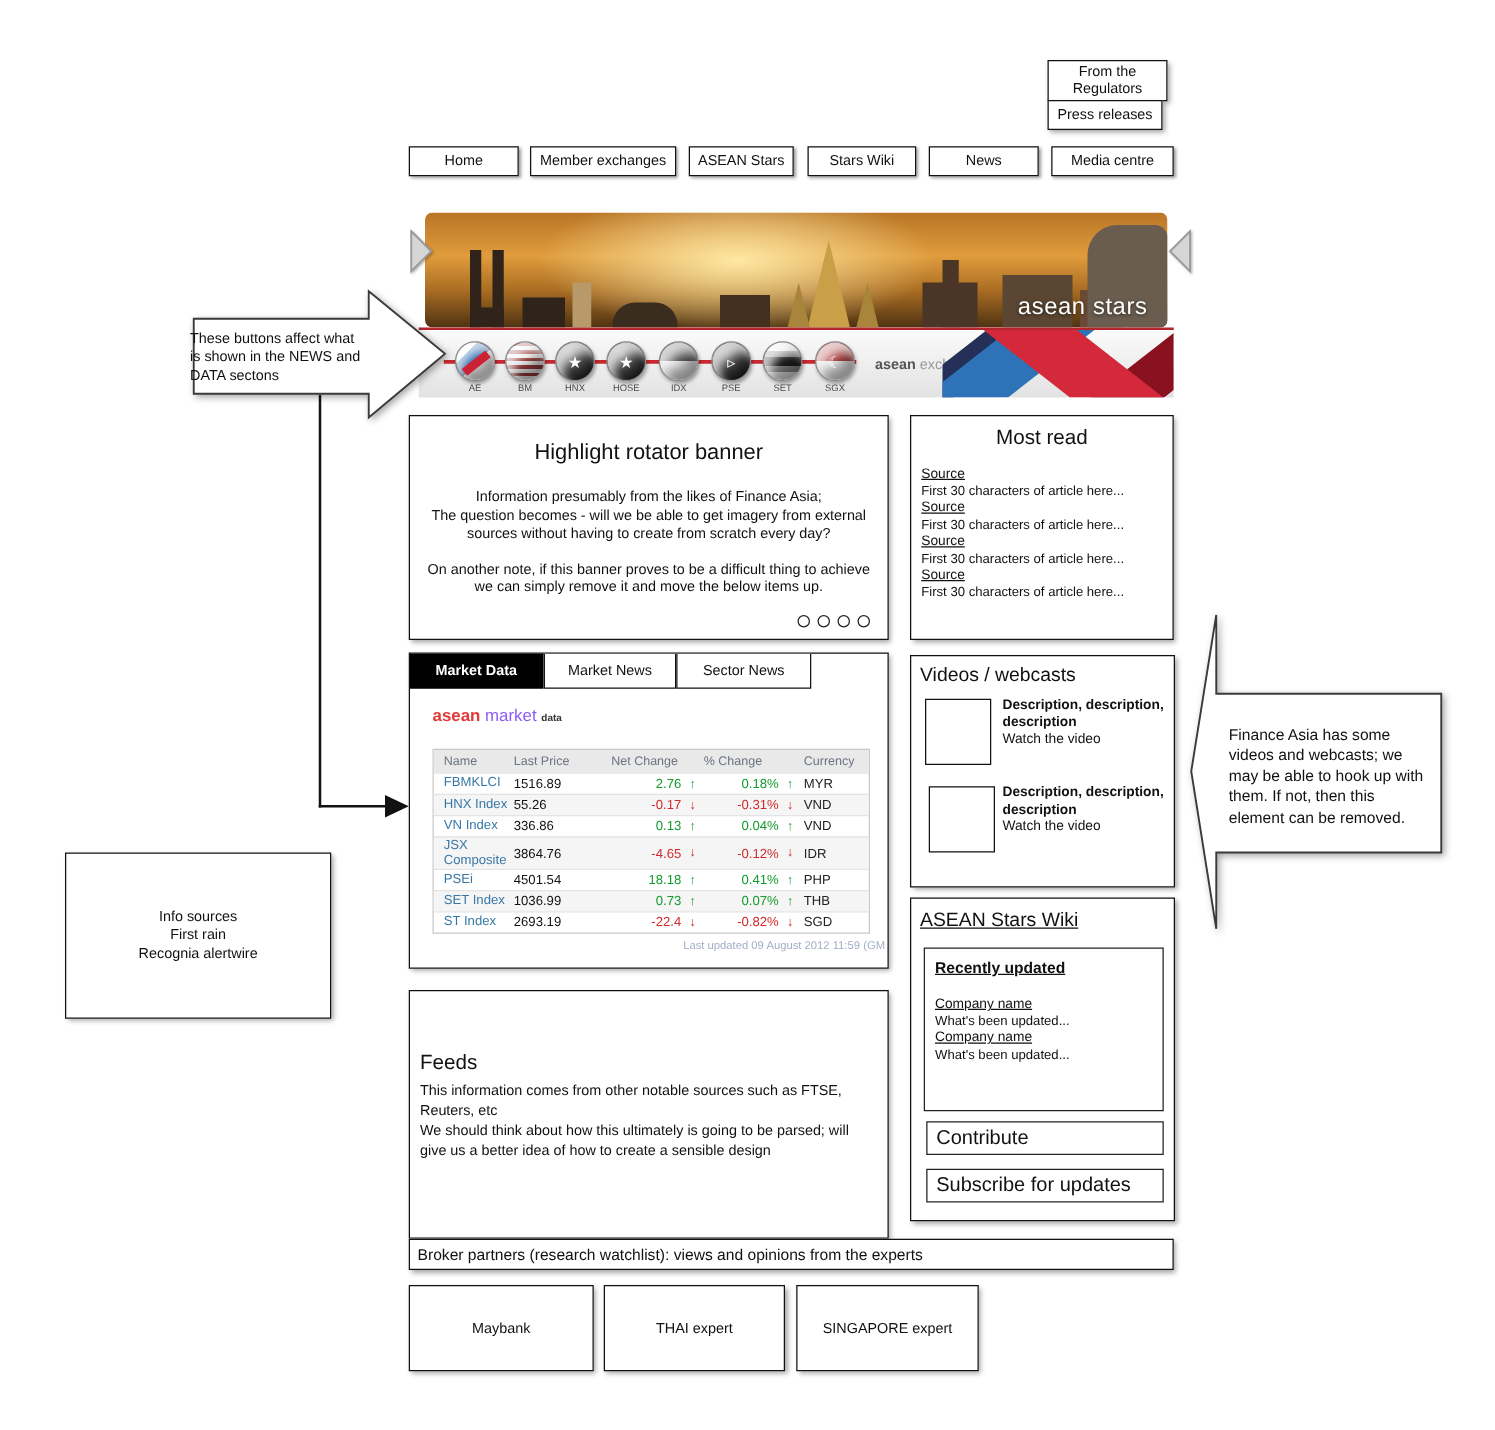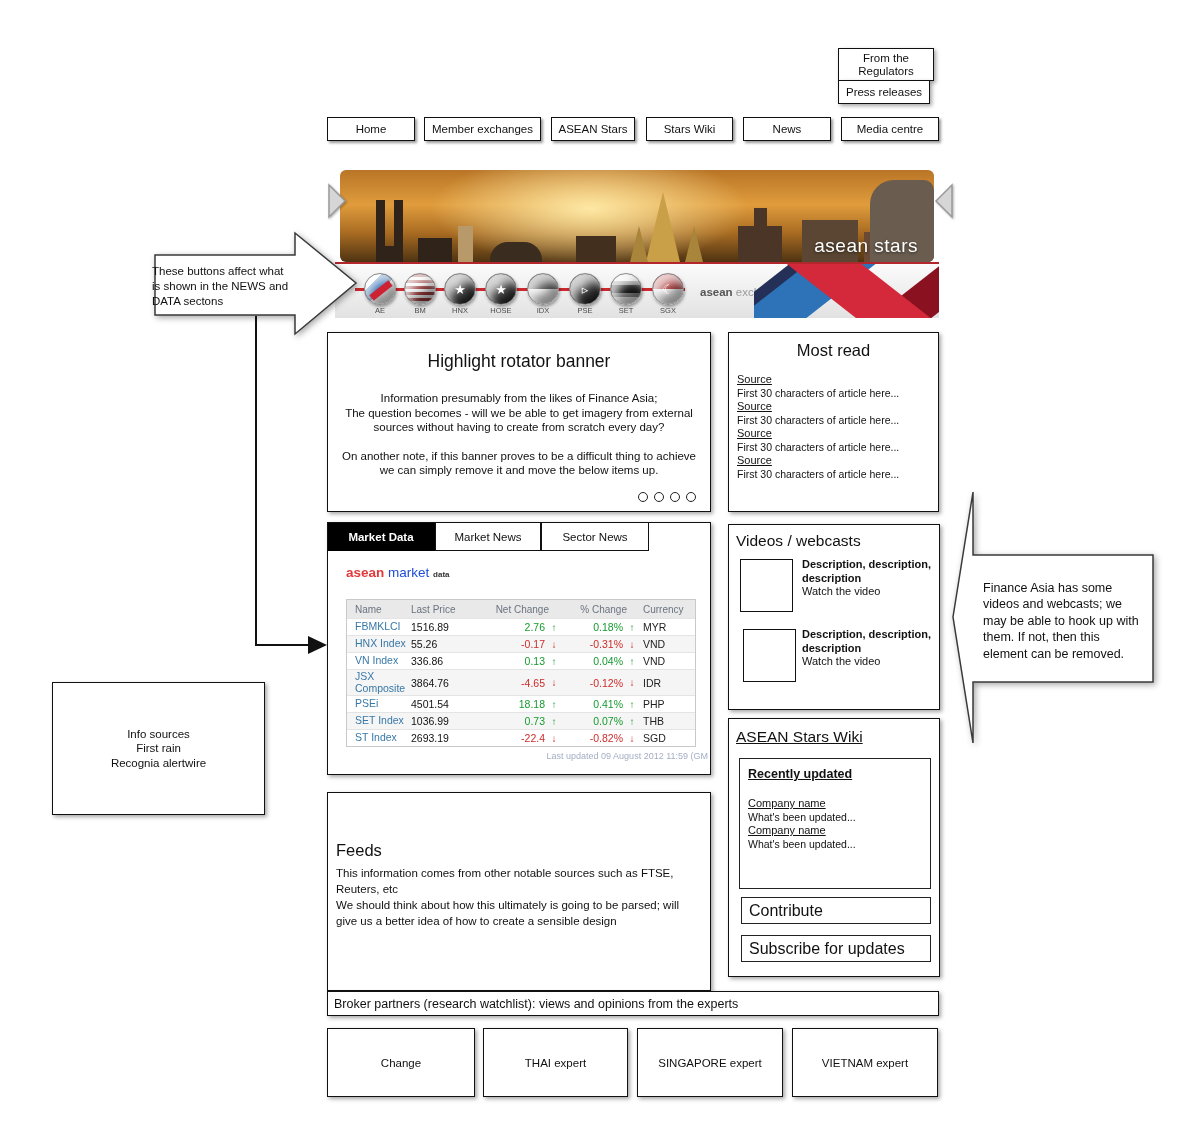--- a/index.html
+++ b/index.html
@@ -79,27 +79,27 @@
 
   
   .mkt{left:327px;top:522px;width:384px;height:253px;overflow:hidden;}
   .tab{position:absolute;top:-1px;height:29px;box-sizing:border-box;display:flex;align-items:center;
        justify-content:center;font-size:11.5px;}
   .tab-a{left:-1px;width:108px;background:#000;color:#fff;font-weight:bold;}
   .tab-b{left:107px;width:106px;background:#fff;border:1.5px solid #111;}
   .tab-c{left:213px;width:108px;background:#fff;border:1.5px solid #111;}
   .mlogo{position:absolute;left:18px;top:42px;font-size:13.5px;}
   .mlogo .w1{color:#e23a3a;font-weight:bold;}
-  .mlogo .w2{color:#1d4ed8;}
+  .mlogo .w2{color:#8b5cf6;}
   .mlogo .w3{color:#333;font-size:8px;font-weight:bold;}
   .mtable{position:absolute;left:18px;top:76px;width:348px;border:1px solid #c9c9c9;font-size:10.5px;background:#fff;}
   .mhead,.mrow{display:grid;grid-template-columns:64px 78px 56px 18px 60px 18px 54px;align-items:center;}
   .mhead{background:#e9e9e9;height:18px;color:#6b7480;font-size:10px;}
   .mhead .h-name{padding-left:8px;}
-  .mhead .h-net,.mhead .h-pct{text-align:right;padding-right:14px;}
+  .mhead .h-net,.mhead .h-pct{padding-right:14px;}
   .h-net{grid-column:3/5;} .h-pct{grid-column:5/7;}
   .h-cur{padding-left:2px;}
   .mrow{border-top:1px solid #e4e4e4;min-height:16px;}
   .mrow:nth-child(even){background:#f5f5f5;}
   .c-name{padding:1px 0 1px 8px;color:#3878a8;line-height:11.5px;}
   .c-num{text-align:right;}
   .c-arrow{text-align:center;font-weight:bold;font-size:10px;}
   .up{color:#169b2e;} .down{color:#cf2b2b;}
   .c-cur{padding-left:2px;color:#222;}
   .mfoot{position:absolute;left:18px;top:228px;width:362px;text-align:right;font-size:9px;color:#a3aec4;}
@@ -425,25 +425,22 @@
       <div>First rain</div>
       <div>Recognia alertwire</div>
     </div>
   </div>
 
   <div class="box broker">
     <span>Broker partners (research watchlist): views and opinions from the experts</span>
   </div>
 
   <div class="box exp exp1 ctr">
-      <span>Change</span>
+      <span>Maybank</span>
     </div>
   <div class="box exp exp2 ctr">
       <span>THAI expert</span>
     </div>
   <div class="box exp exp3 ctr">
       <span>SINGAPORE expert</span>
     </div>
-  <div class="box exp exp4 ctr">
-      <span>VIETNAM expert</span>
-    </div>
 
 </div>
 
 </body></html>

